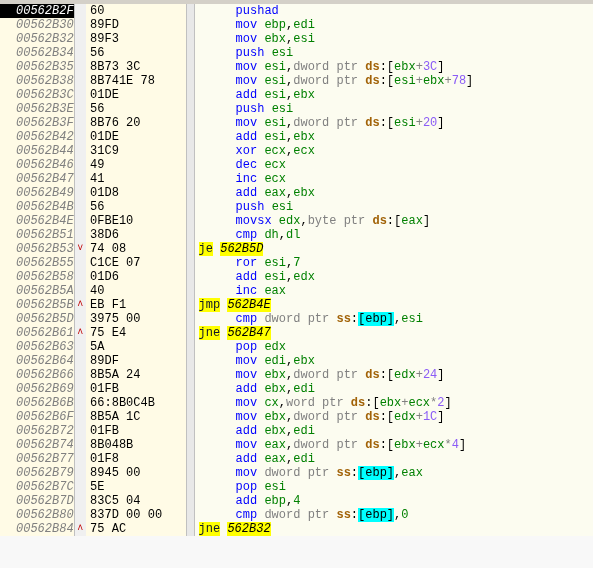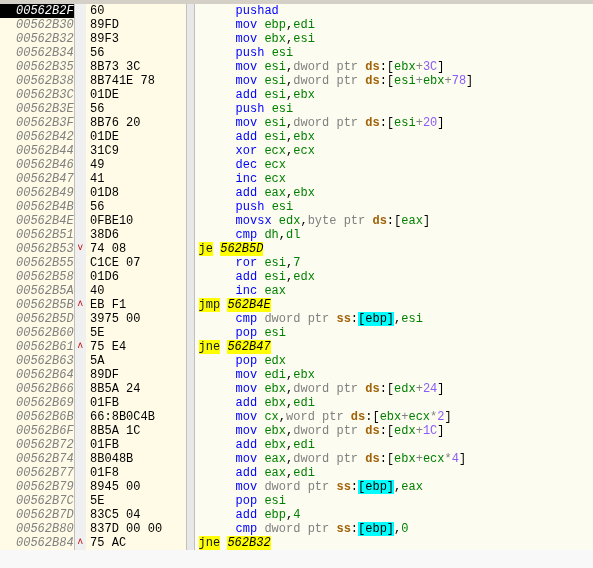--- a/index.html
+++ b/index.html
@@ -241,27 +241,20 @@
       <div class="cell dis"><span class="mn-hl">jmp</span><span> </span><span class="hl-yellow">562B4E</span></div>
     </div>
     <div class="row">
       <div class="cell addr">00562B5D</div>
       <div class="cell mark"></div>
       <div class="cell bytes">3975 00</div>
       <div class="cell sep"></div>
       <div class="cell dis"><span class="mn">cmp</span><span> </span><span class="gray">dword ptr </span><span class="seg">ss</span><span class="br">:</span><span class="hl-cyan">[</span><span class="hl-cyan">ebp</span><span class="hl-cyan">]</span><span class="comma">,</span><span class="reg">esi</span></div>
     </div>
     <div class="row">
-      <div class="cell addr">00562B60</div>
-      <div class="cell mark"></div>
-      <div class="cell bytes">5E</div>
-      <div class="cell sep"></div>
-      <div class="cell dis"><span class="mn">pop</span><span> </span><span class="reg">esi</span></div>
-    </div>
-    <div class="row">
       <div class="cell addr">00562B61</div>
       <div class="cell mark">˄</div>
       <div class="cell bytes">75 E4</div>
       <div class="cell sep"></div>
       <div class="cell dis"><span class="mn-hl">jne</span><span> </span><span class="hl-yellow">562B47</span></div>
     </div>
     <div class="row">
       <div class="cell addr">00562B63</div>
       <div class="cell mark"></div>
       <div class="cell bytes">5A</div>

